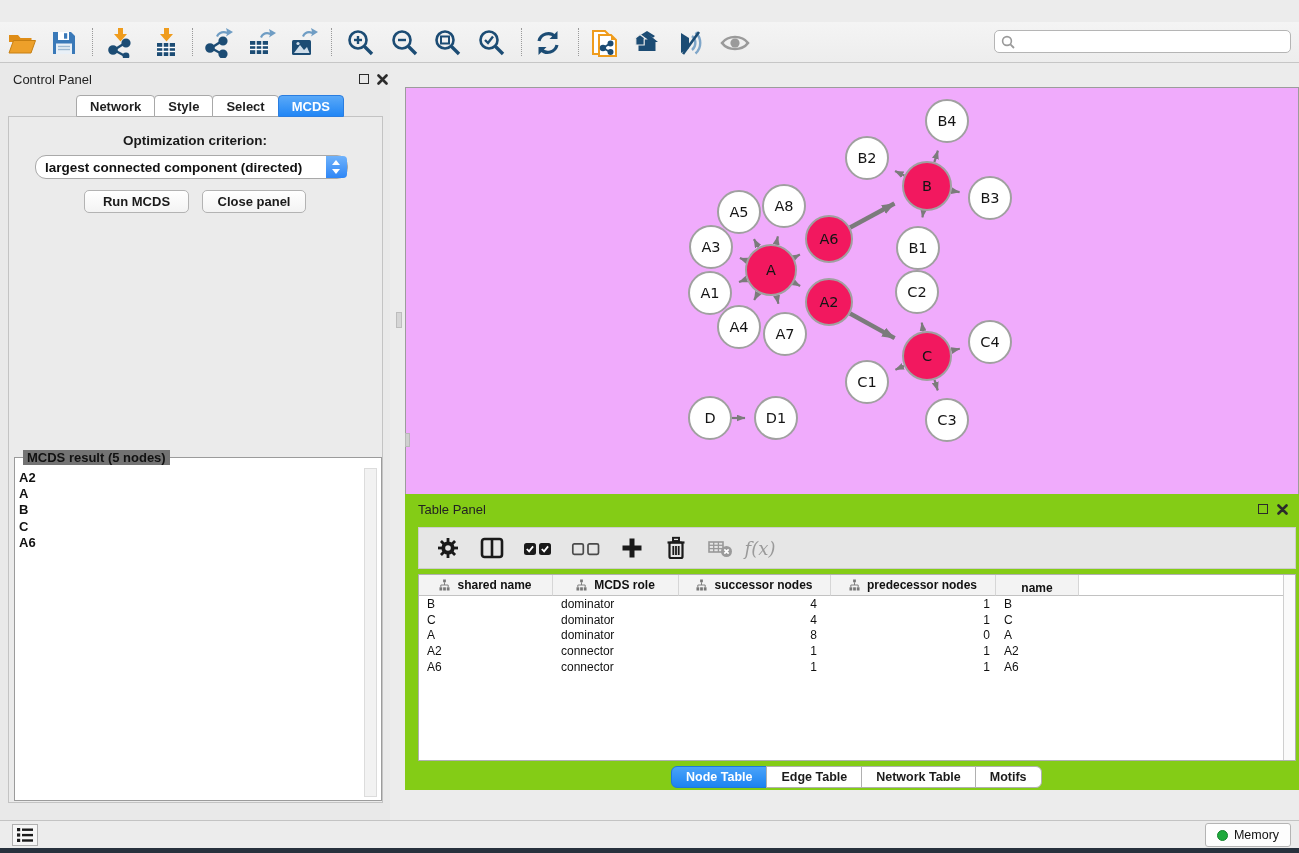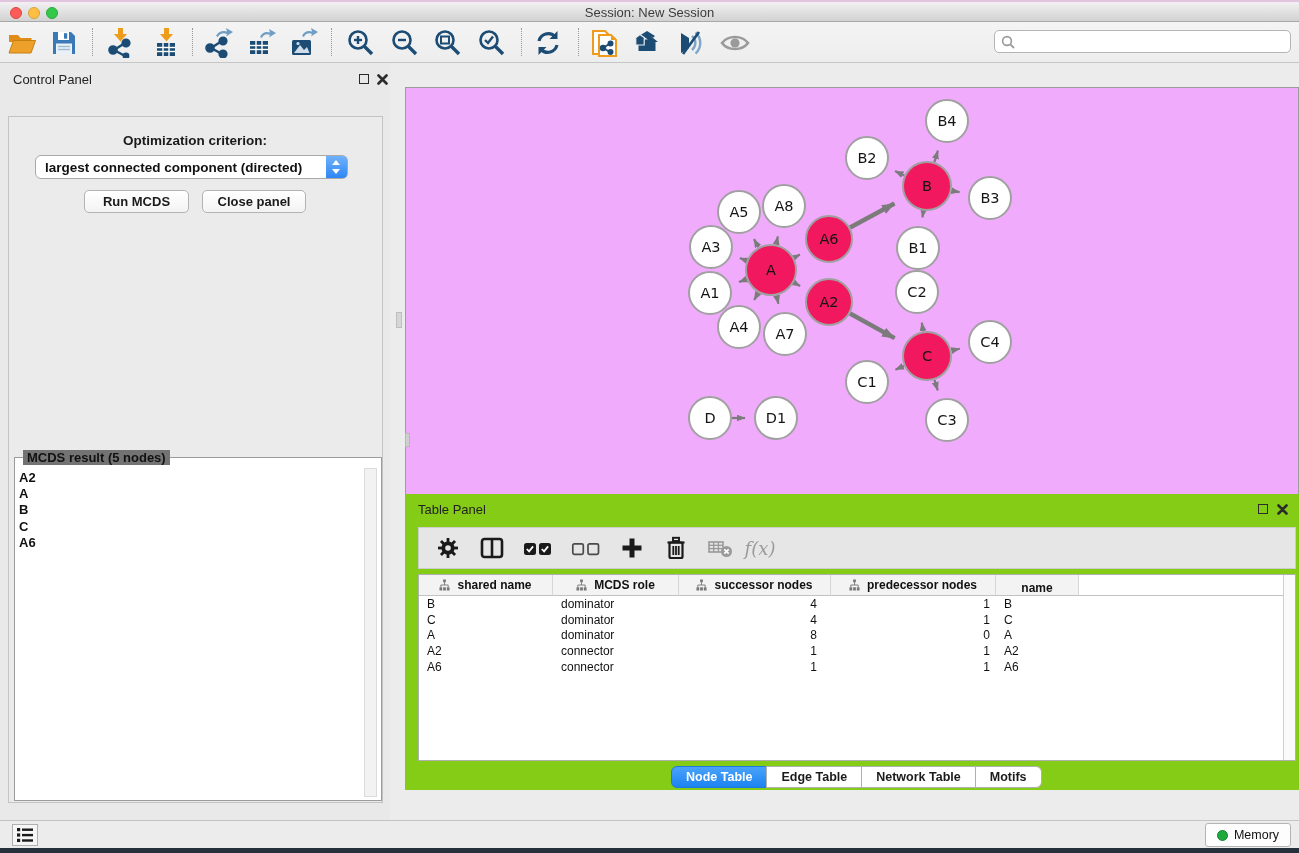--- a/index.html
+++ b/index.html
@@ -37,21 +37,21 @@
   #cp-tabs { position:absolute; left:77px; top:32px; height:22px; display:flex; }
   .cptab { height:22px; padding:0 13px; background:#fff; border:1px solid #a8a8a8; margin-left:-1px;
     font-size:13px; font-weight:700; color:#1e1e1e; display:flex; align-items:center;
     border-radius:4px 4px 0 0; position:relative; }
   .cptab.sel { background:linear-gradient(#5aa9f8,#2186f5); border-color:#2a7de0; color:#fff; z-index:2; }
   #cp-inner { position:absolute; left:8px; top:53px; width:375px; height:687px;
     background:#ebebeb; border:1px solid #c3c3c3; }
   #opt-label { position:absolute; left:0; right:0; top:70px; text-align:center;
     font-size:13.5px; font-weight:700; color:#1a1a1a; }
   #criterion-select { position:absolute; left:35px; top:92px; width:313px; height:24px;
-    background:#fff; border:1px solid #a9a9a9; border-radius:6px; display:flex; align-items:center; }
+    background:#fff; border:1px solid #a9a9a9; border-radius:11px; display:flex; align-items:center; }
   #criterion-select .val { flex:1; font-size:13.5px; font-weight:700; color:#111; padding-left:9px;
     white-space:nowrap; overflow:hidden; }
   #criterion-select .cap { width:21px; height:22px; margin-right:0.5px; border-radius:0 4px 4px 0;
     background:linear-gradient(#6fb2fb,#2e86f6); position:relative; }
   .cap .up { position:absolute; left:6px; top:4px; width:0; height:0;
     border-left:4.5px solid transparent; border-right:4.5px solid transparent; border-bottom:5px solid #fff; }
   .cap .dn { position:absolute; left:6px; bottom:4px; width:0; height:0;
     border-left:4.5px solid transparent; border-right:4.5px solid transparent; border-top:5px solid #fff; }
   .cbtn { position:absolute; top:127px; height:23px; background:linear-gradient(#ffffff,#f3f3f3);
     border:1px solid #b3b3b3; border-radius:5px; font-size:13px; font-weight:700; color:#1a1a1a;
@@ -118,26 +118,20 @@
   #memory-btn { position:absolute; right:8px; top:2px; width:86px; height:24px; background:#fdfdfd;
     border:1px solid #b4b4b4; border-radius:3px; display:flex; align-items:center; justify-content:center; gap:6px; }
   #memory-btn .dot { width:11px; height:11px; border-radius:50%; background:#1ea93c; border:1px solid #15842c; }
   #memory-btn .lbl { font-size:12.5px; color:#111; }
 </style>
 </head>
 <body>
 
 <div id="app">
 
-  <div id="titlebar">
-    <span class="light l-red" style="left:10px"></span>
-    <span class="light l-yel" style="left:28px"></span>
-    <span class="light l-grn" style="left:46px"></span>
-    <div class="wtitle">Session: New Session</div>
-  </div>
 
   <div id="toolbar">
     <span class="tbtn" style="left:5px">
       <svg width="30" height="26" viewBox="0 0 30 26">
           <path d="M2 5 h9 l2.5 3 h11 v4 H2 z" fill="#df8d17"></path>
           <path d="M2 23 L6.5 10.5 h22 L24 23 z" fill="#eda02a" stroke="#c67f12" stroke-width="1"></path>
         </svg>
     </span>
     <span class="tbtn" style="left:47px">
       <svg width="26" height="26" viewBox="0 0 26 26">
@@ -289,20 +283,26 @@
     </div>
   </div>
 
   <div id="control-panel">
     <div id="cp-title">Control Panel</div>
     <span class="float-ic" style="left:359px; top:11px"></span>
     <svg class="close-ic" style="left:377px; top:11px" viewBox="0 0 11 11">
         <path d="M1.5 1.5 L9.5 9.5 M9.5 1.5 L1.5 9.5" stroke="#2b2b2b" stroke-width="2.6" stroke-linecap="round"></path>
       </svg>
     <div id="cp-inner"></div>
+    <div id="cp-tabs">
+        <div class="cptab">Network</div>
+        <div class="cptab">Style</div>
+        <div class="cptab">Select</div>
+        <div class="cptab sel">MCDS</div>
+      </div>
     <div id="opt-label">Optimization criterion:</div>
     <div id="criterion-select">
       <span class="val">largest connected component (directed)</span>
       <span class="cap">
           <span class="up"></span>
           <span class="dn"></span>
         </span>
     </div>
     <div class="cbtn" id="run-btn">Run MCDS</div>
     <div class="cbtn" id="close-btn">Close panel</div>

